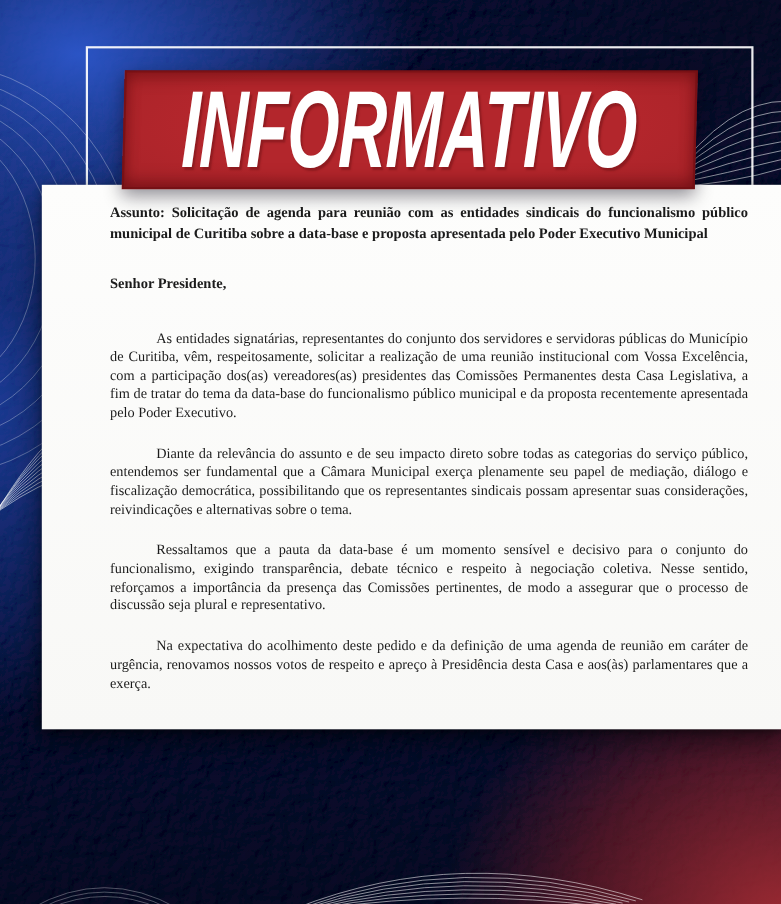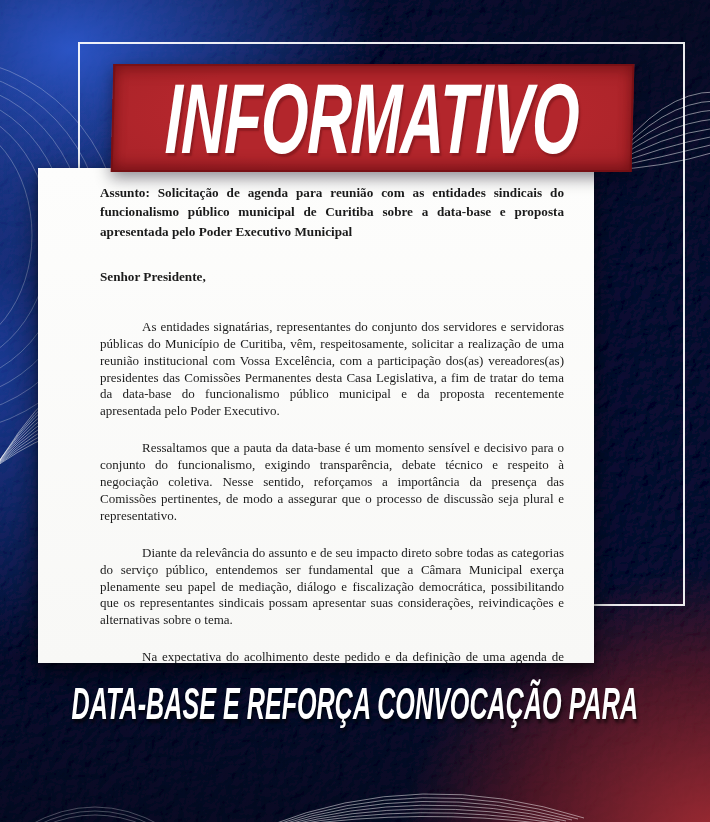--- a/index.html
+++ b/index.html
@@ -18,21 +18,21 @@
   .glow-maroon   { background: radial-gradient(430px 380px at 101% 103%, rgba(170,45,52,0.95), rgba(130,30,38,0.55) 45%, rgba(130,30,38,0) 74%); }
 
   
   .frame {
     position:absolute; left:78px; top:42px; width:603px; height:560px;
     border:2px solid rgba(255,255,255,0.92);
   }
 
   
   .paper {
-    position:absolute; left:38px; top:168px; width:556px; height:495px;
+    position:absolute; left:38px; top:168px; width:672px; height:495px;
     background:linear-gradient(180deg,#fdfdfc 0%, #f8f8f6 100%);
     box-shadow: 0 10px 26px rgba(0,0,0,0.5), 0 2px 6px rgba(0,0,0,0.35);
     box-sizing:border-box;
     padding:15px 30px 0 62px;
     overflow:hidden;
     font-family:"Liberation Serif", serif;
     color:#1b1b1b;
   }
   .subject    { font-weight:bold; font-size:13.2px; line-height:1.46; text-align:justify; margin:0 0 28px 0; }
   .salutation { font-weight:bold; font-size:13.2px; margin:12px 0 34px 0; }
@@ -134,28 +134,25 @@
     <path class="soft" d="M 36 826 Q 95 796 154 826"></path>
     <path class="soft" d="M 44 826 Q 95 804 146 826"></path>
   </svg>
 
   <div class="frame"></div>
 
   <div class="paper">
     <p class="subject">Assunto: Solicitação de agenda para reunião com as entidades sindicais do funcionalismo público municipal de Curitiba sobre a data-base e proposta apresentada pelo Poder Executivo Municipal</p>
     <p class="salutation">Senhor Presidente,</p>
     <p class="para">As entidades signatárias, representantes do conjunto dos servidores e servidoras públicas do Município de Curitiba, vêm, respeitosamente, solicitar a realização de uma reunião institucional com Vossa Excelência, com a participação dos(as) vereadores(as) presidentes das Comissões Permanentes desta Casa Legislativa, a fim de tratar do tema da data-base do funcionalismo público municipal e da proposta recentemente apresentada pelo Poder Executivo.</p>
+    <p class="para">Diante da relevância do assunto e de seu impacto direto sobre todas as categorias do serviço público, entendemos ser fundamental que a Câmara Municipal exerça plenamente seu papel de mediação, diálogo e fiscalização democrática, possibilitando que os representantes sindicais possam apresentar suas considerações, reivindicações e alternativas sobre o tema.</p>
     <p class="para">Ressaltamos que a pauta da data-base é um momento sensível e decisivo para o conjunto do funcionalismo, exigindo transparência, debate técnico e respeito à negociação coletiva. Nesse sentido, reforçamos a importância da presença das Comissões pertinentes, de modo a assegurar que o processo de discussão seja plural e representativo.</p>
-    <p class="para">Diante da relevância do assunto e de seu impacto direto sobre todas as categorias do serviço público, entendemos ser fundamental que a Câmara Municipal exerça plenamente seu papel de mediação, diálogo e fiscalização democrática, possibilitando que os representantes sindicais possam apresentar suas considerações, reivindicações e alternativas sobre o tema.</p>
     <p class="para">Na expectativa do acolhimento deste pedido e da definição de uma agenda de reunião em caráter de urgência, renovamos nossos votos de respeito e apreço à Presidência desta Casa e aos(às) parlamentares que a exerça.</p>
   </div>
 
   <div class="banner">
     <span class="banner-text">INFORMATIVO</span>
   </div>
 
   <div class="headline">
-    <div class="hl-line">
-      <span>DATA-BASE E REFORÇA CONVOCAÇÃO PARA</span>
-    </div>
   </div>
 
 </div>
 
 </body></html>

